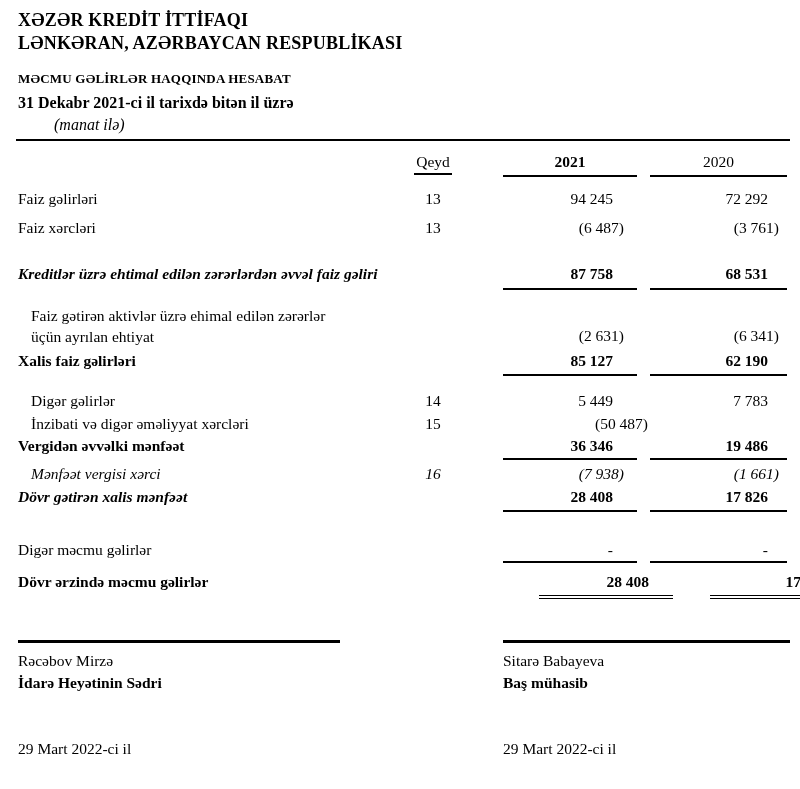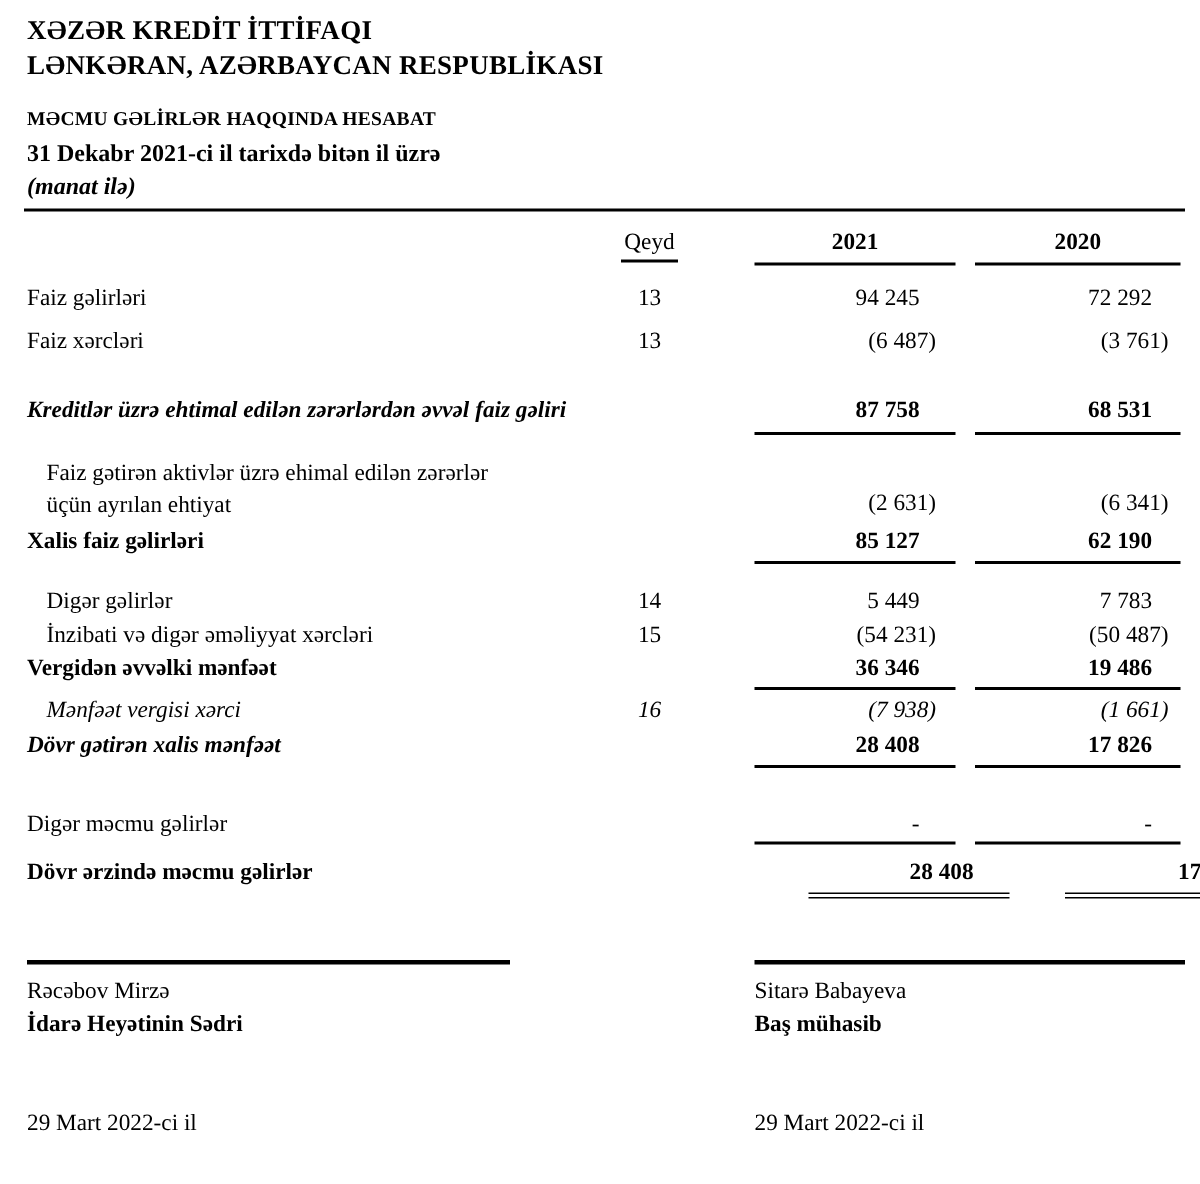--- a/index.html
+++ b/index.html
@@ -10,41 +10,41 @@
     font-family: "Liberation Serif", "DejaVu Serif", serif;
     font-size: 15.5px;
   }
   .page { position: relative; width: 800px; height: 789px; }
 
   
   .doc-header { padding: 9px 18px 0 18px; }
   .org-line { font-size: 18px; font-weight: 700; line-height: 23px; letter-spacing: 0.2px; }
   .report-title { font-size: 13px; font-weight: 700; line-height: 21px; margin-top: 13px; letter-spacing: 0.2px; }
   .report-period { font-size: 16px; font-weight: 700; line-height: 21px; margin-top: 3px; }
-  .currency-note { font-size: 16px; font-weight: 700; font-style: italic; line-height: 20px; margin-top: 2px; }
+  .currency-note { font-size: 16px; font-weight: 400; font-style: italic; line-height: 20px; margin-top: 2px; margin-left: 36px; }
   .top-rule { height: 2px; background: #000; margin: 4px 10px 0 16px; }
 
   
   .stmt { margin: 0 13px 0 18px; }
   .trow {
     display: grid;
     grid-template-columns: 385px 60px 40px 134px 13px 137px;
     line-height: 21px;
   }
   .cl { text-align: left; }
   .cn { text-align: center; }
   .cv { display: flex; justify-content: flex-end; align-items: center; }
   .v21 { padding-right: 24px; }
   .v20 { padding-right: 19px; }
   .val { display: inline-block; white-space: nowrap; }
   .val.paren { margin-right: -11px; }
 
   
   .thead { margin-top: 10px; }
-  .thead .cv { justify-content: center; padding-right: 0; border-bottom: 2px solid #000; padding-bottom: 3px; font-weight: bold; }
+  .thead .cv { justify-content: center; padding-right: 0; border-bottom: 2px solid #000; padding-bottom: 3px; }
   .thead .v21 { font-weight: 700; }
   .qeyd-label { display: inline-block; border-bottom: 2px solid #000; padding: 0 2px 1px 2px; }
 
   
   [data-name="table-row-interest-income"]          { margin-top: 11px; }
   [data-name="table-row-interest-expense"]         { margin-top: 8px; }
 
   [data-name="table-row-interest-before-provisions"] { margin-top: 25px; }
   [data-name="table-row-interest-before-provisions"] .cl
       { font-weight: 700; font-style: italic; padding-right: 16px; }
@@ -194,23 +194,20 @@
           </div>
           <div class="" data-name="column-spacer"></div>
           <div class="cv v20" data-name="value-2020">
             <span class="val" data-name="value-2020-text">7 783</span>
           </div>
         </div>
         <div class="trow" data-name="table-row-admin-expenses">
           <div class="cl" data-name="row-label">İnzibati və digər əməliyyat xərcləri</div>
           <div class="cn" data-name="row-note">15</div>
           <div class="" data-name="column-spacer"></div>
-          <div class="cv v21" data-name="value-2021">
-            <span class="val paren" data-name="value-2021-text">(54 231)</span>
-          </div>
           <div class="" data-name="column-spacer"></div>
           <div class="cv v20" data-name="value-2020">
             <span class="val paren" data-name="value-2020-text">(50 487)</span>
           </div>
         </div>
         <div class="trow" data-name="table-row-profit-before-tax">
           <div class="cl" data-name="row-label">Vergidən əvvəlki mənfəət</div>
           <div class="cn" data-name="row-note"></div>
           <div class="" data-name="column-spacer"></div>
           <div class="cv v21" data-name="value-2021">

